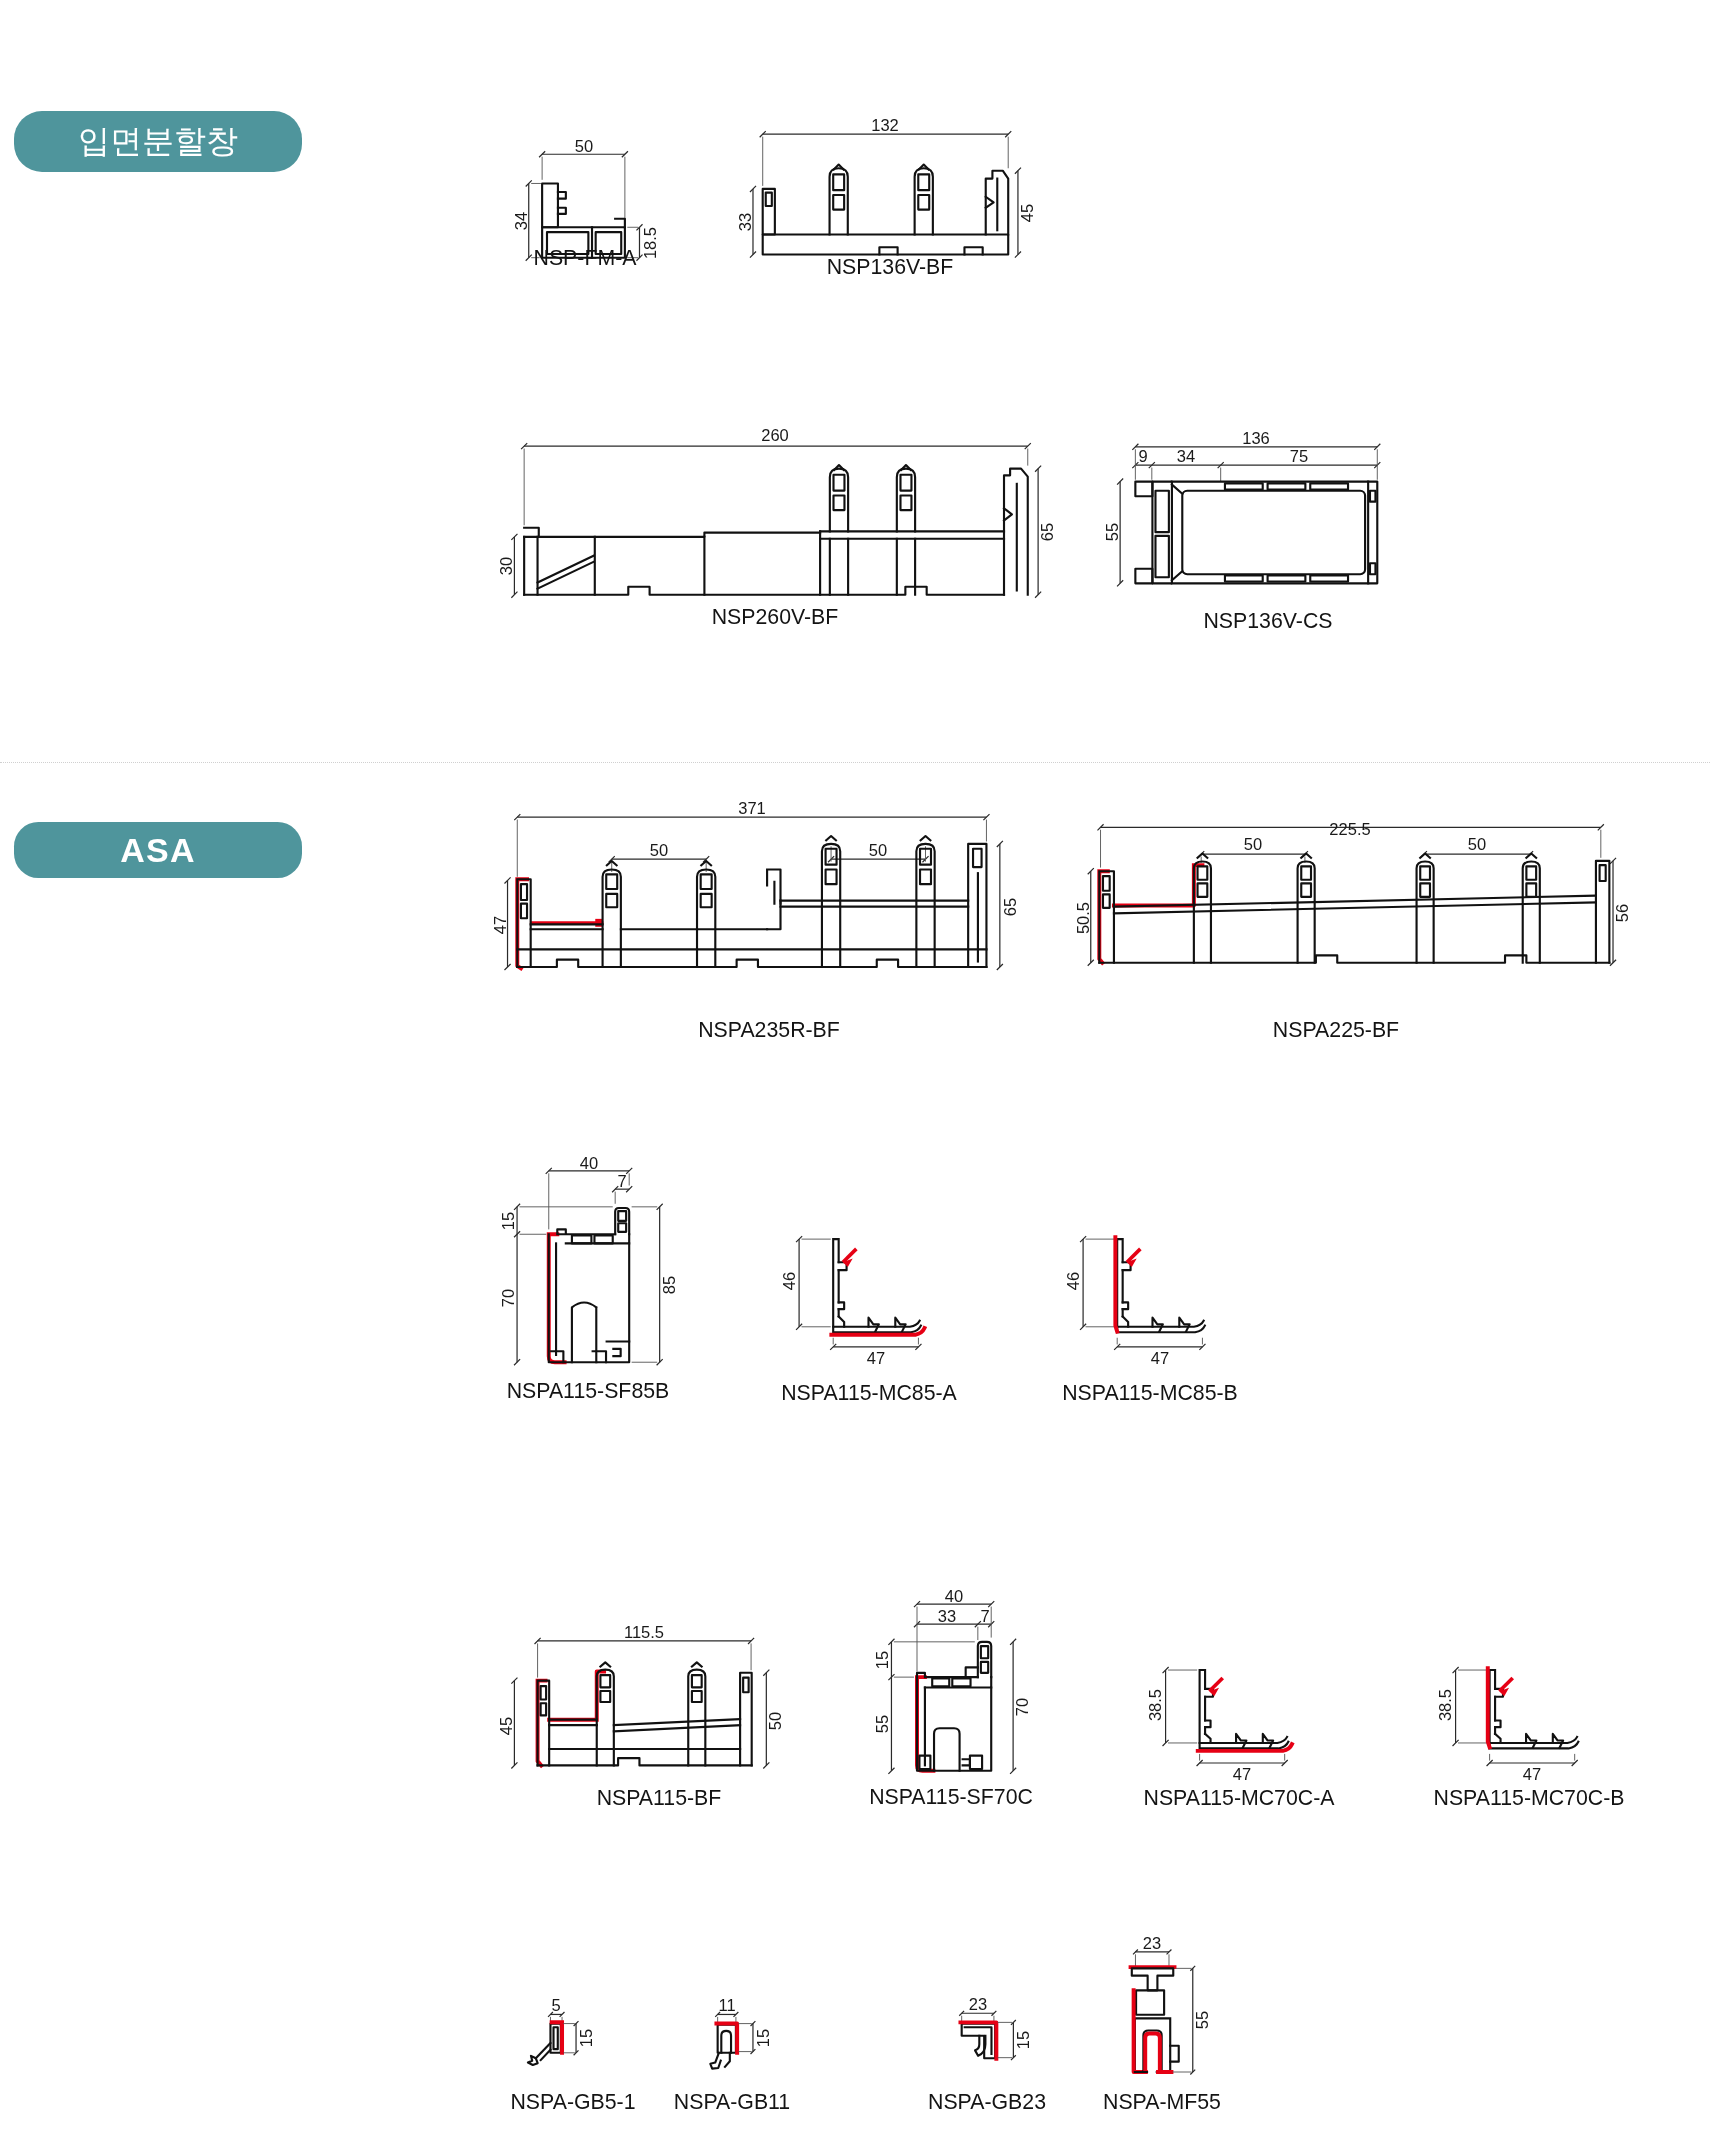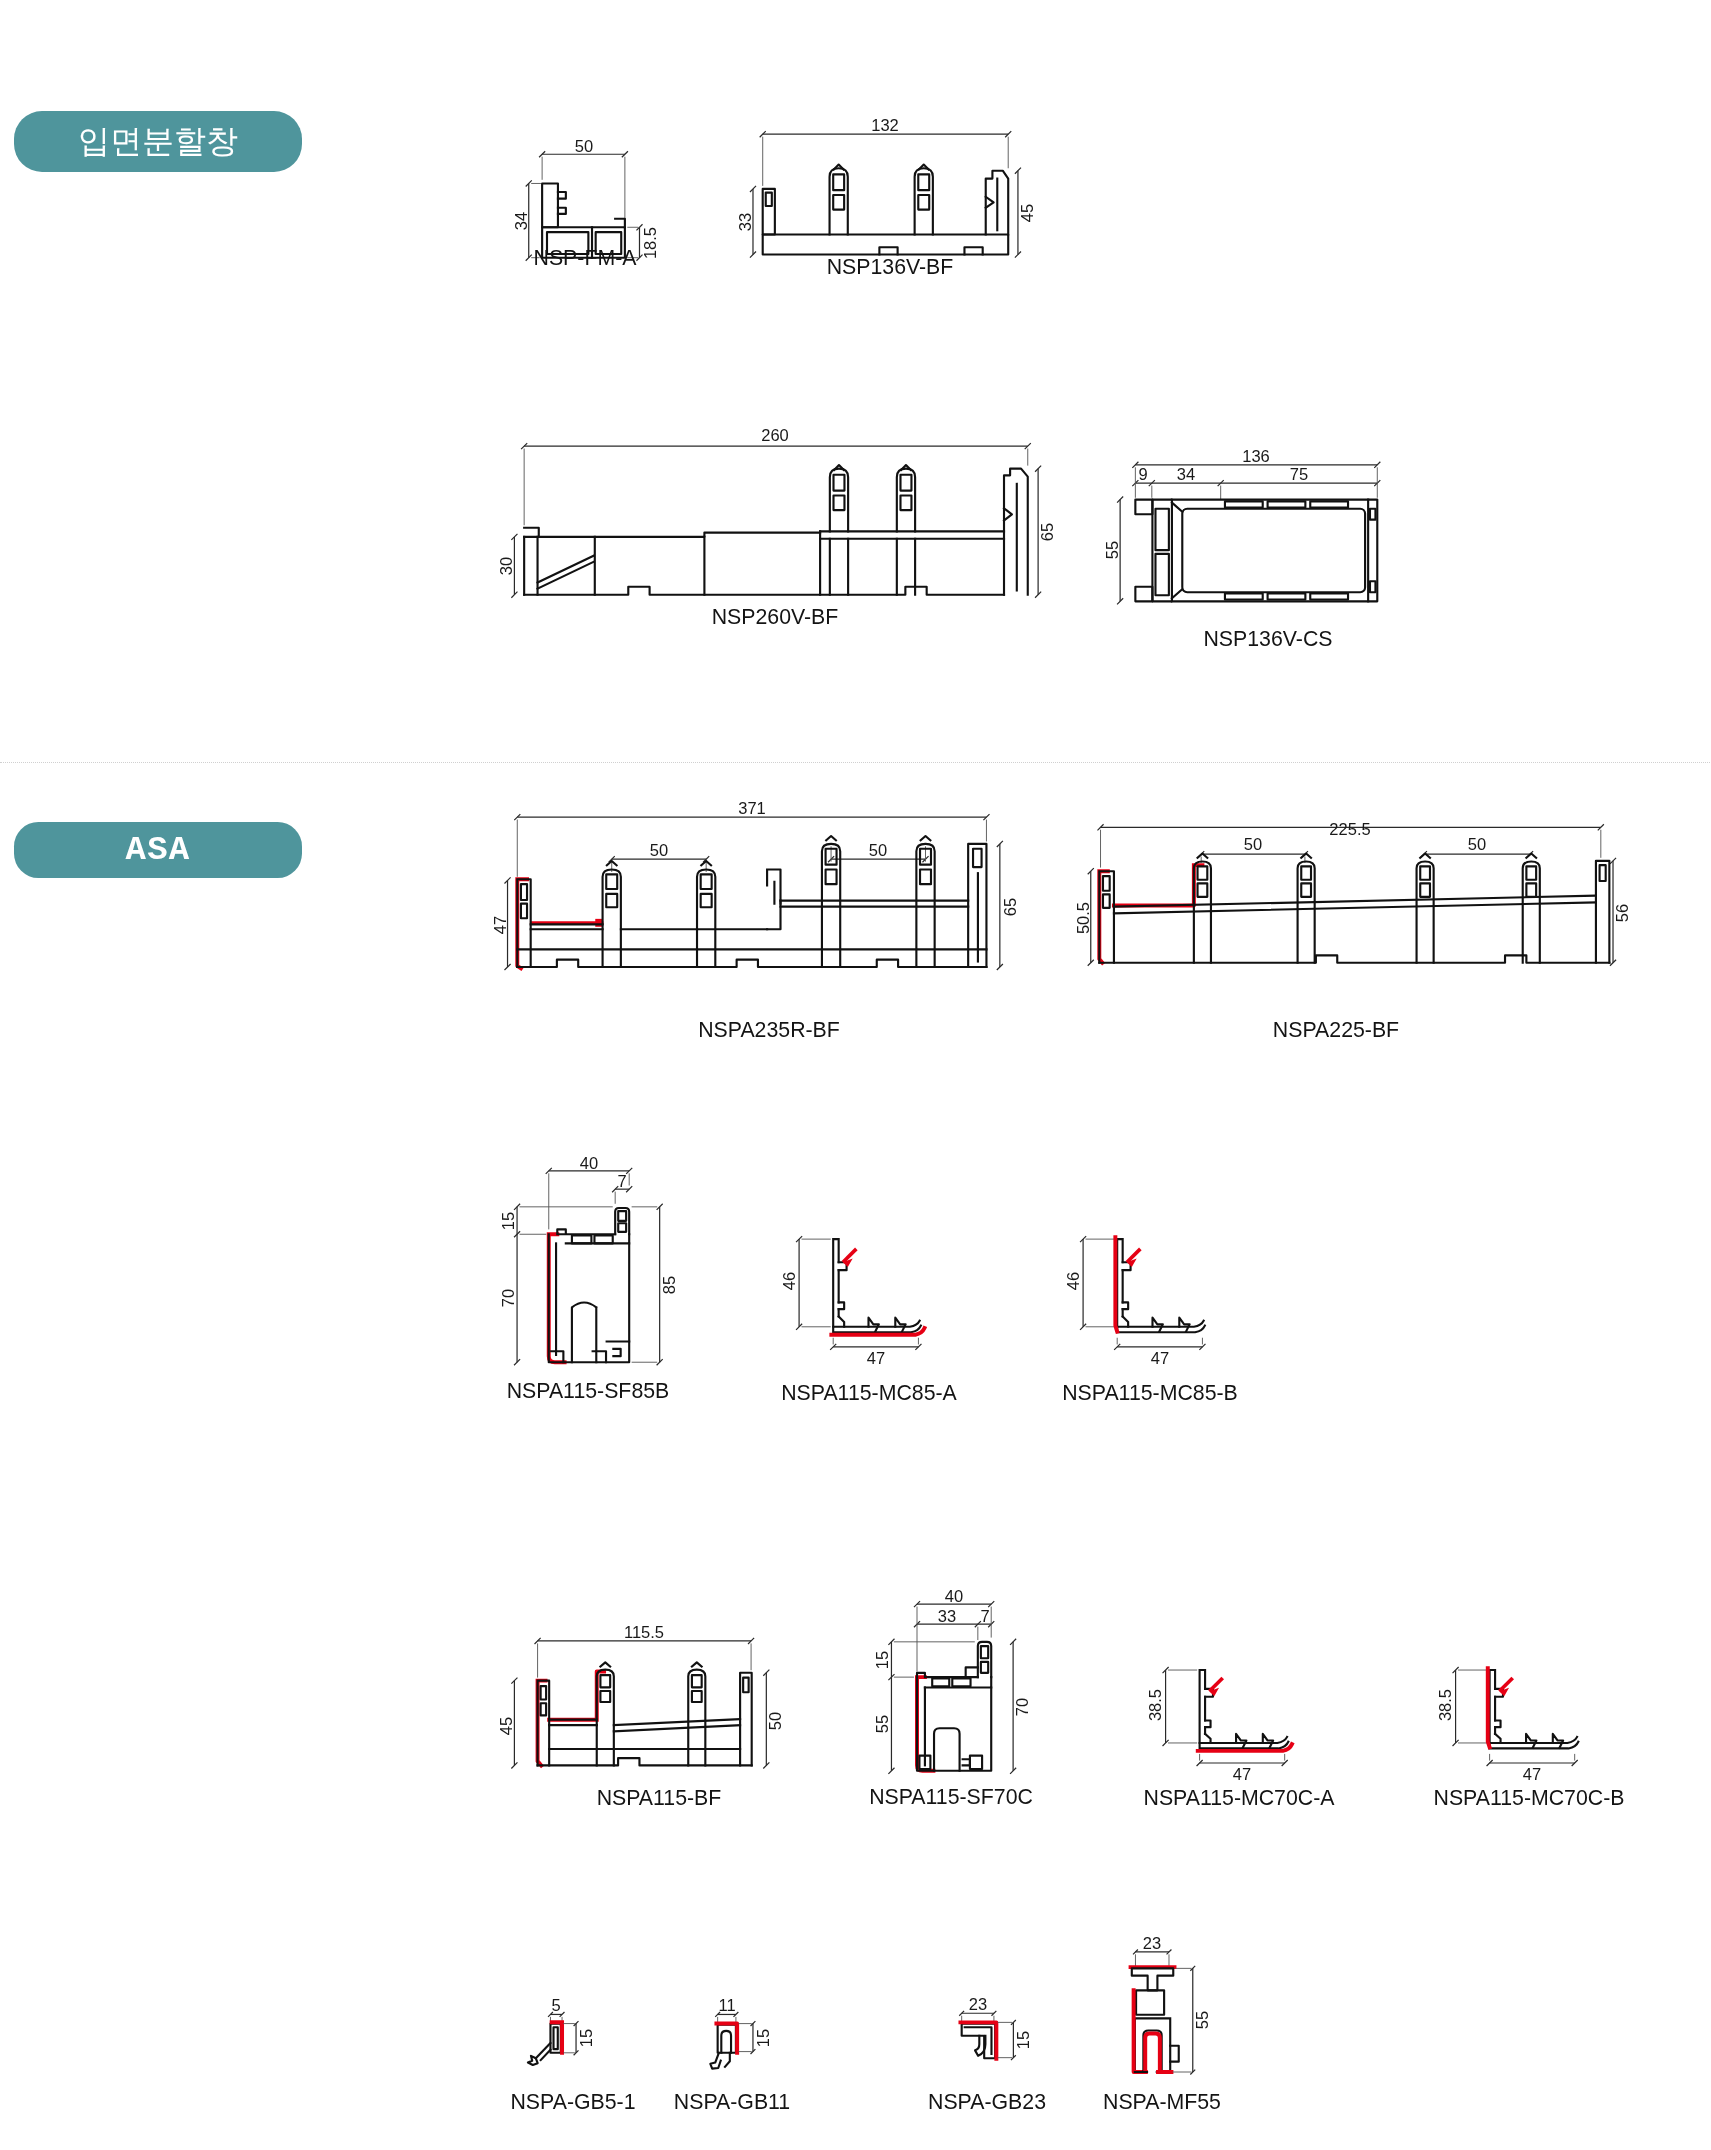--- a/index.html
+++ b/index.html
@@ -1,21 +1,21 @@
 <!DOCTYPE html>
 <html style="--background: #FFFFFF; --badge-bg: #4F959C; --badge-text: #FFFFFF; --line: #111111; --highlight: #E60014; --dim-text: #1A1A1A; --divider: #BDBDBD;font-size:9.8px"><head>
 <meta charset="utf-8">
 <style>
   html,body{margin:0;padding:0;background:#fff;}
   #page{position:relative;width:1712px;height:2151px;background:var(--background,#fff);
         font-family:"Liberation Sans",sans-serif;overflow:hidden;margin-top:48px;}
   .badge{position:absolute;display:flex;align-items:center;justify-content:center;
          background:var(--badge-bg,#4F959C);color:var(--badge-text,#fff);}
   .badge.b1{left:14px;top:63px;width:288px;height:61px;border-radius:28px;font-size:32px;font-weight:500;}
-  .badge.b2{left:14px;top:774px;width:288px;height:56px;border-radius:24.4px;font-size:34px;font-weight:bold;letter-spacing:1.2px;font-family:Liberation Mono, monospace;}
+  .badge.b2{left:14px;top:774px;width:288px;height:56px;border-radius:24.4px;font-size:34px;font-weight:bold;letter-spacing:1.2px;}
   .divider{position:absolute;left:0;top:714px;width:1712px;height:0;border-top:1.8px dotted var(--divider,#bdbdbd);opacity:.7;}
   .fig{position:absolute;}
   .fig svg{position:absolute;left:0;top:0;overflow:visible;}
   .o{fill:none;stroke:var(--line,#111);stroke-width:3.5;stroke-linejoin:round;stroke-linecap:square;}
   .hl{fill:none;stroke:var(--highlight,#E60014);stroke-width:6.5;stroke-linejoin:round;stroke-linecap:square;}
   .hl2{fill:none;stroke:var(--highlight,#E60014);stroke-width:6;}
   .hlf{fill:var(--highlight,#E60014);stroke:none;}
   .hlr{fill:var(--highlight,#E60014);stroke:none;}
   .d{fill:none;stroke:#2a2a2a;stroke-width:2;}
   .de{fill:none;stroke:#555;stroke-width:1.5;}
@@ -121,21 +121,21 @@
       <path class="o" d="M822,282 V86 h10 v-11 h18 l11,13 V282"></path>
       <path class="o" d="M822,140 l13,10 -13,10"></path>
         <line class="o" x1="843" y1="100" x2="843" y2="275"></line>
     </svg>
     <span class="dim" style="left:272px;top:12.2px">260</span>
     <span class="dim v" style="left:3px;top:143px">30</span>
     <span class="dim v" style="left:544px;top:109px">65</span>
     <span class="pname" style="left:272px;top:194px">NSP260V-BF</span>
   </div>
 
-  <div class="fig" style="left:1109px;top:401px;width:305px;height:195px">
+  <div class="fig" style="left:1109px;top:383px;width:305px;height:195px">
     <svg width="305" height="195" viewBox="0 0 500 320">
       <line class="d" x1="43" y1="26" x2="440" y2="26"></line>
         <path class="d" d="M38,31 l10,-10 M435,31 l10,-10"></path>
       <line class="d" x1="43" y1="56" x2="440" y2="56"></line>
       <path class="d" d="M38,61 l10,-10 M65,61 l10,-10 M178,61 l10,-10 M435,61 l10,-10"></path>
       <line class="de" x1="43" y1="30" x2="43" y2="80"></line>
         <line class="de" x1="70" y1="60" x2="70" y2="80"></line>
       <line class="de" x1="183" y1="60" x2="183" y2="83"></line>
         <line class="de" x1="440" y1="30" x2="440" y2="80"></line>
       <line class="d" x1="18" y1="83" x2="18" y2="250"></line>

